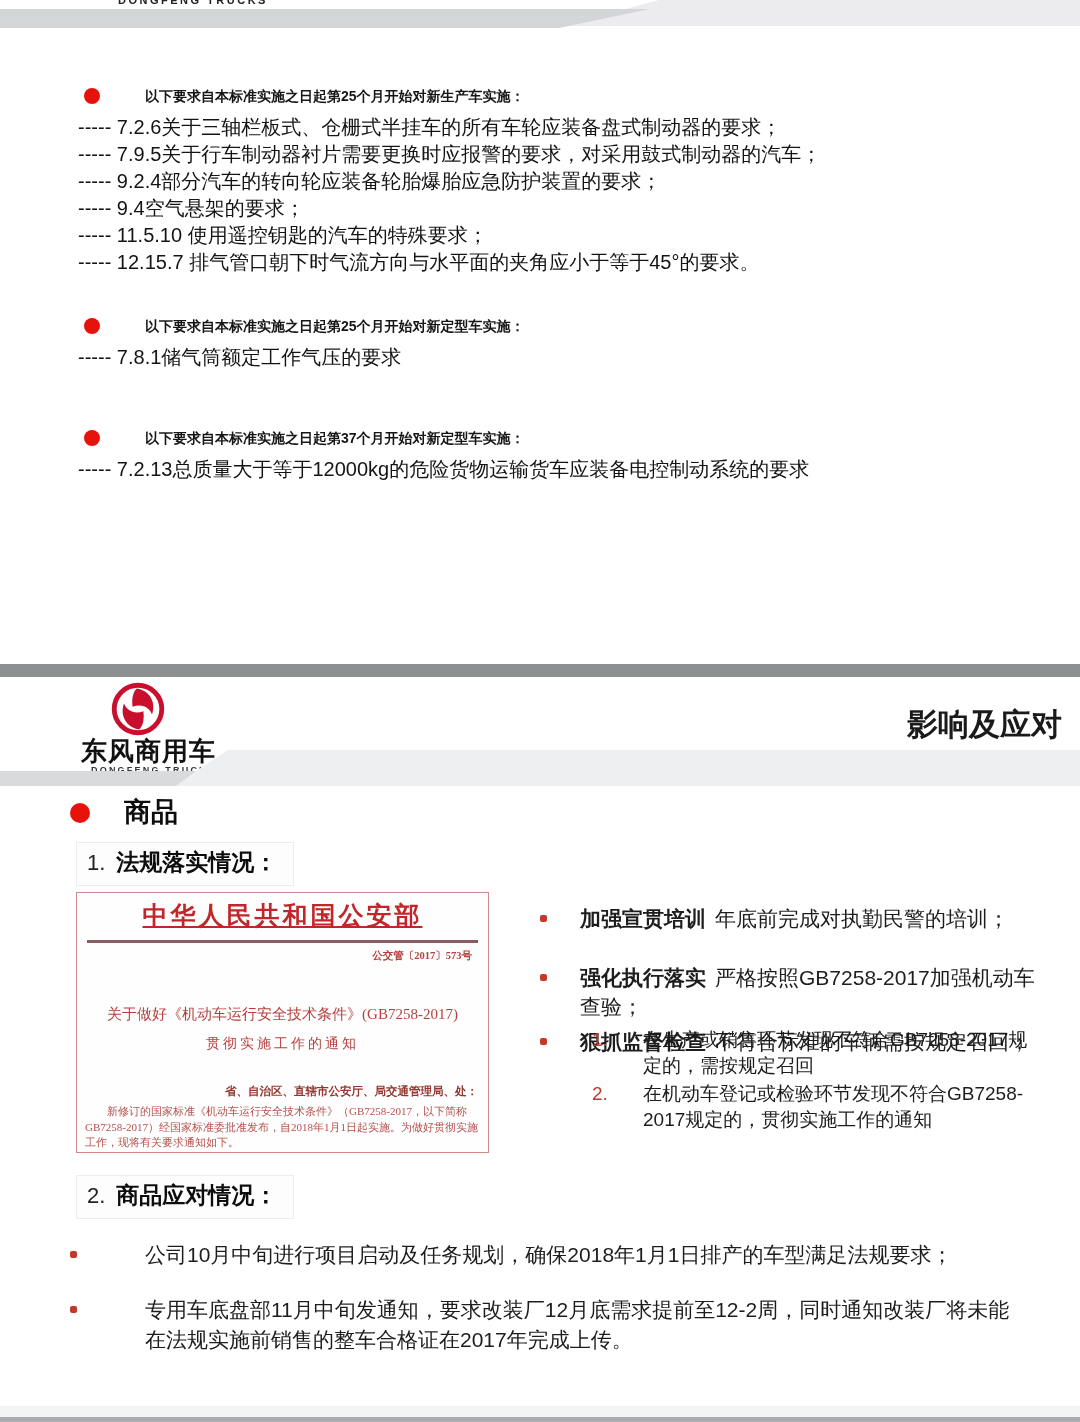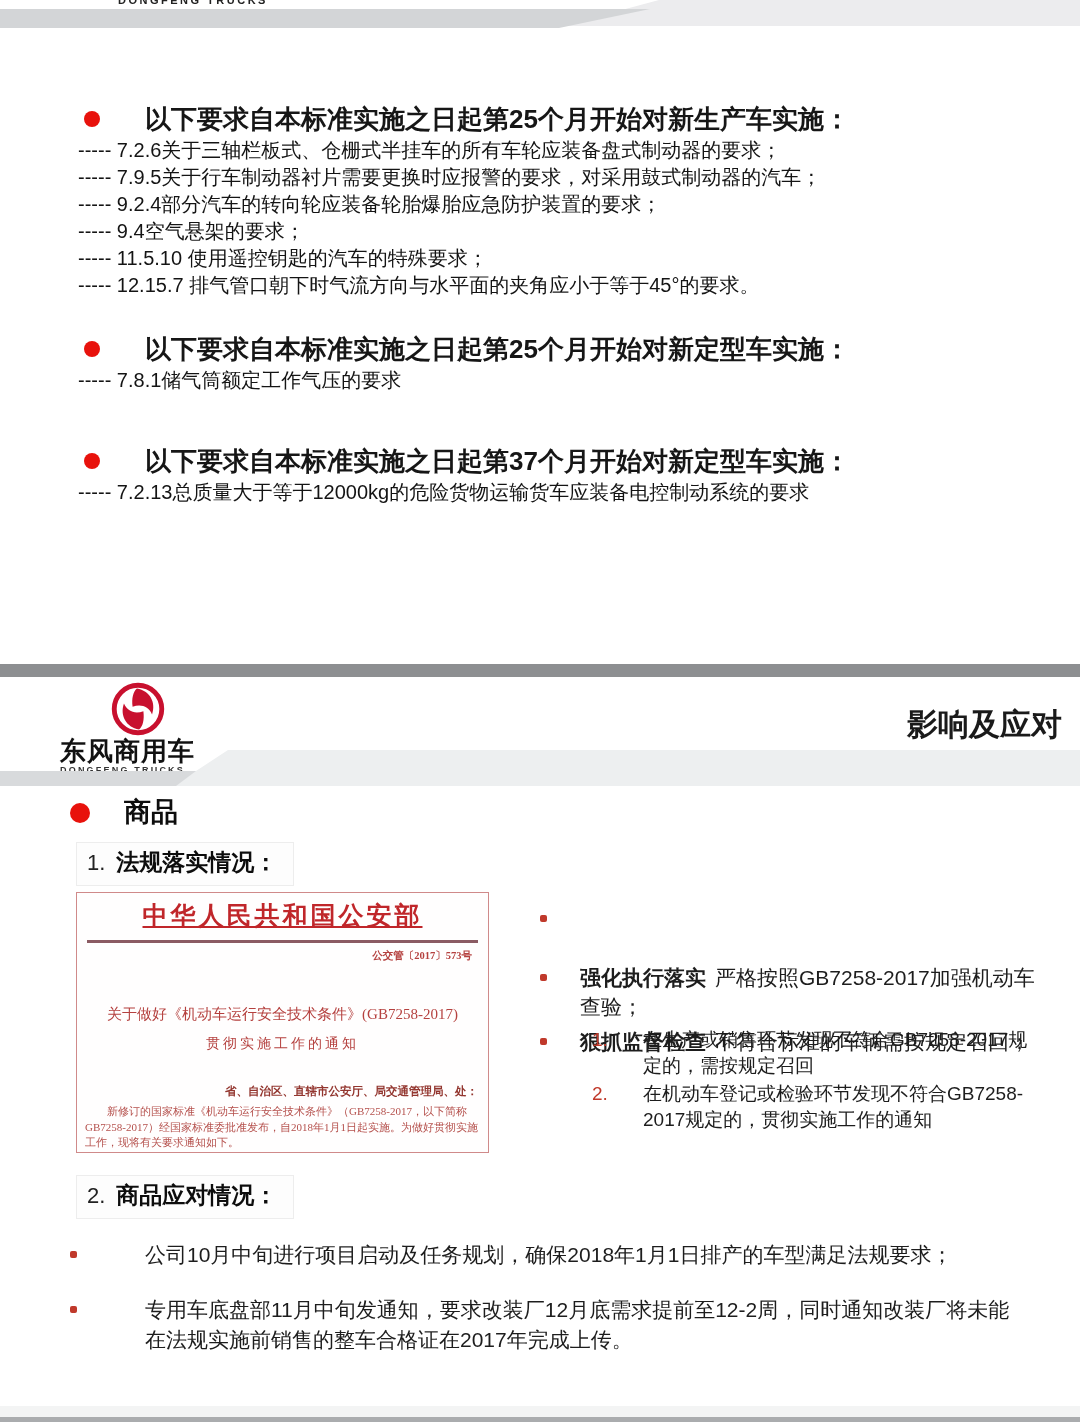--- a/index.html
+++ b/index.html
@@ -14,27 +14,27 @@
   .top-light{position:absolute;top:0;left:0;width:1080px;height:26px;background:#ececee;
     clip-path:polygon(659px 0,1080px 0,1080px 26px,562px 26px);}
   .top-dark{position:absolute;top:9px;left:0;width:650px;height:19px;background:#d3d5d7;
     clip-path:polygon(0 0,100% 0,86% 100%,0 100%);}
   .top-logo-clip{position:absolute;top:0;left:118px;width:220px;height:8px;overflow:hidden;}
   .top-logo-clip span{display:block;margin-top:-6px;font-size:11px;font-weight:bold;
     letter-spacing:2.5px;color:#222;}
 
   
   .s1sec{position:absolute;left:0;width:1080px;}
-  .s1head{position:relative;padding-left:145px;font-size:26px;font-weight:bold;line-height:28px;margin-top:23px;}
+  .s1head{position:relative;padding-left:145px;font-size:14px;font-weight:bold;line-height:28px;}
   .bigdot{position:absolute;left:84px;top:6px;width:16px;height:16px;border-radius:50%;background:#e8120c;}
   .s1items{margin-top:4px;padding-left:78px;font-size:20px;line-height:27px;color:#141414;}
 
   
   .divider{position:absolute;top:664px;left:0;width:1080px;height:13px;background:#8d8f91;}
-  .logo-block{position:absolute;left:60px;top:682px;width:156px;text-align:left;}
+  .logo-block{position:absolute;left:60px;top:682px;width:156px;text-align:right;}
   .logo-block svg{display:block;margin:0 auto;}
   .logo-cn{margin-top:1px;font-size:26px;font-weight:bold;letter-spacing:1px;color:#111;line-height:28px;}
   .logo-en{font-size:9px;font-weight:bold;letter-spacing:2.2px;color:#333;line-height:10px;}
   .page-title{position:absolute;top:704px;right:18px;font-size:31px;font-weight:bold;color:#1a1a1a;}
   .band2-light{position:absolute;top:750px;left:0;width:1080px;height:36px;background:#edeff0;
     clip-path:polygon(228px 0,1080px 0,1080px 36px,0 36px,0 21px,196px 21px);}
   .band2-dark{position:absolute;top:771px;left:0;width:200px;height:15px;background:#d8dadc;
     clip-path:polygon(0 0,196px 0,176px 15px,0 15px);}
 
   
@@ -162,20 +162,23 @@
   <div class="doc-subject1" data-name="doc-subject-line1">关于做好《机动车运行安全技术条件》(GB7258-2017)</div>
   <div class="doc-subject2" data-name="doc-subject-line2">贯彻实施工作的通知</div>
   <div class="doc-salutation" data-name="doc-salutation">省、自治区、直辖市公安厅、局交通管理局、处：</div>
   <div class="doc-body" data-name="doc-body-paragraph">新修订的国家标准《机动车运行安全技术条件》（GB7258-2017，以下简称GB7258-2017）经国家标准委批准发布，自2018年1月1日起实施。为做好贯彻实施工作，现将有关要求通知如下。</div>
 </div>
 
 <div class="measures" data-name="measures-list">
 
   <div class="measure" style="top:8px" data-name="measure-item-training">
     <span class="mdot" data-name="bullet-dot-icon"></span>
+    <div class="mtext" data-name="measure-text">
+      <b data-name="measure-lead">加强宣贯培训</b><span data-name="measure-detail">年底前完成对执勤民警的培训；</span>
+    </div>
   </div>
 
   <div class="measure" style="top:67px" data-name="measure-item-enforcement">
     <span class="mdot" data-name="bullet-dot-icon"></span>
     <div class="mtext" data-name="measure-text">
       <b data-name="measure-lead">强化执行落实</b><span data-name="measure-detail">严格按照GB7258-2017加强机动车查验；</span>
     </div>
   </div>
 
   <div class="measure" style="top:131px" data-name="measure-item-supervision">

